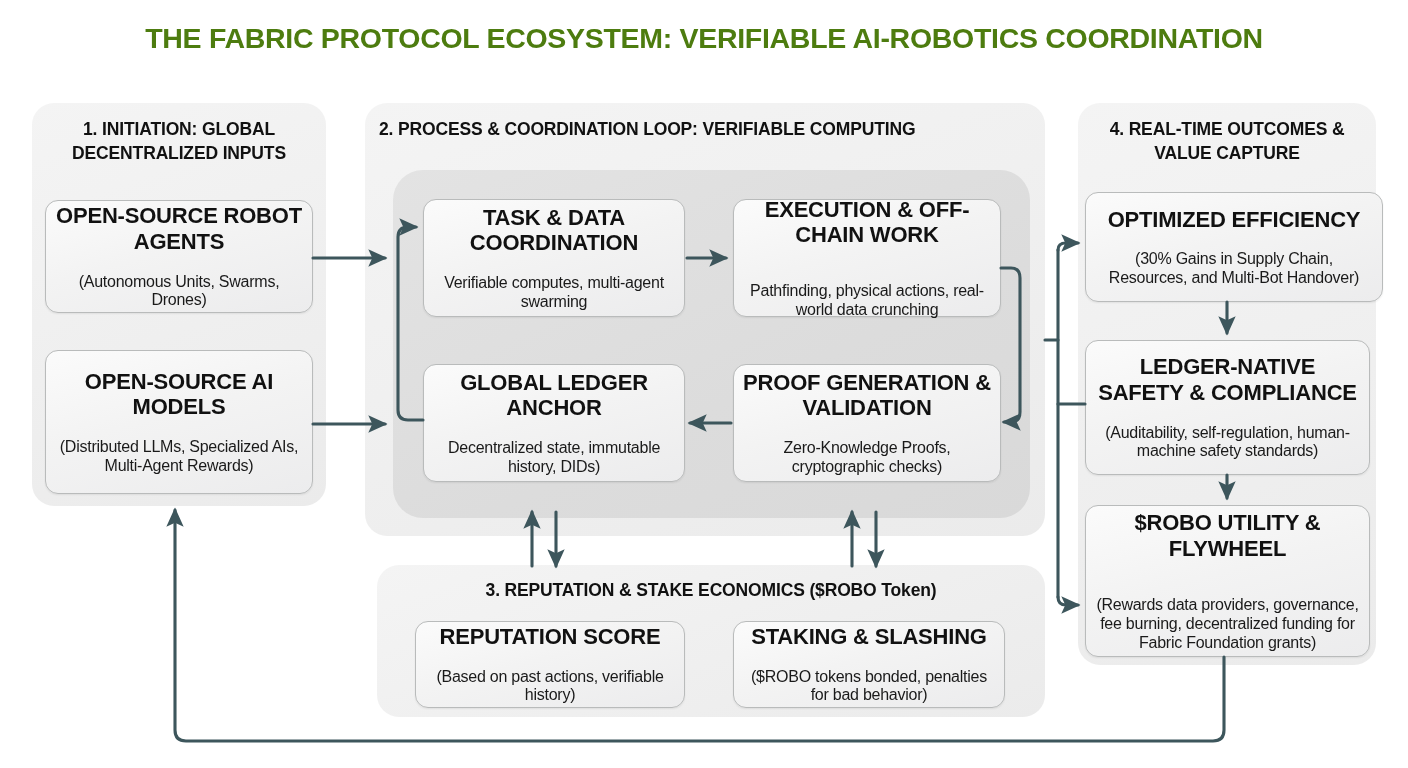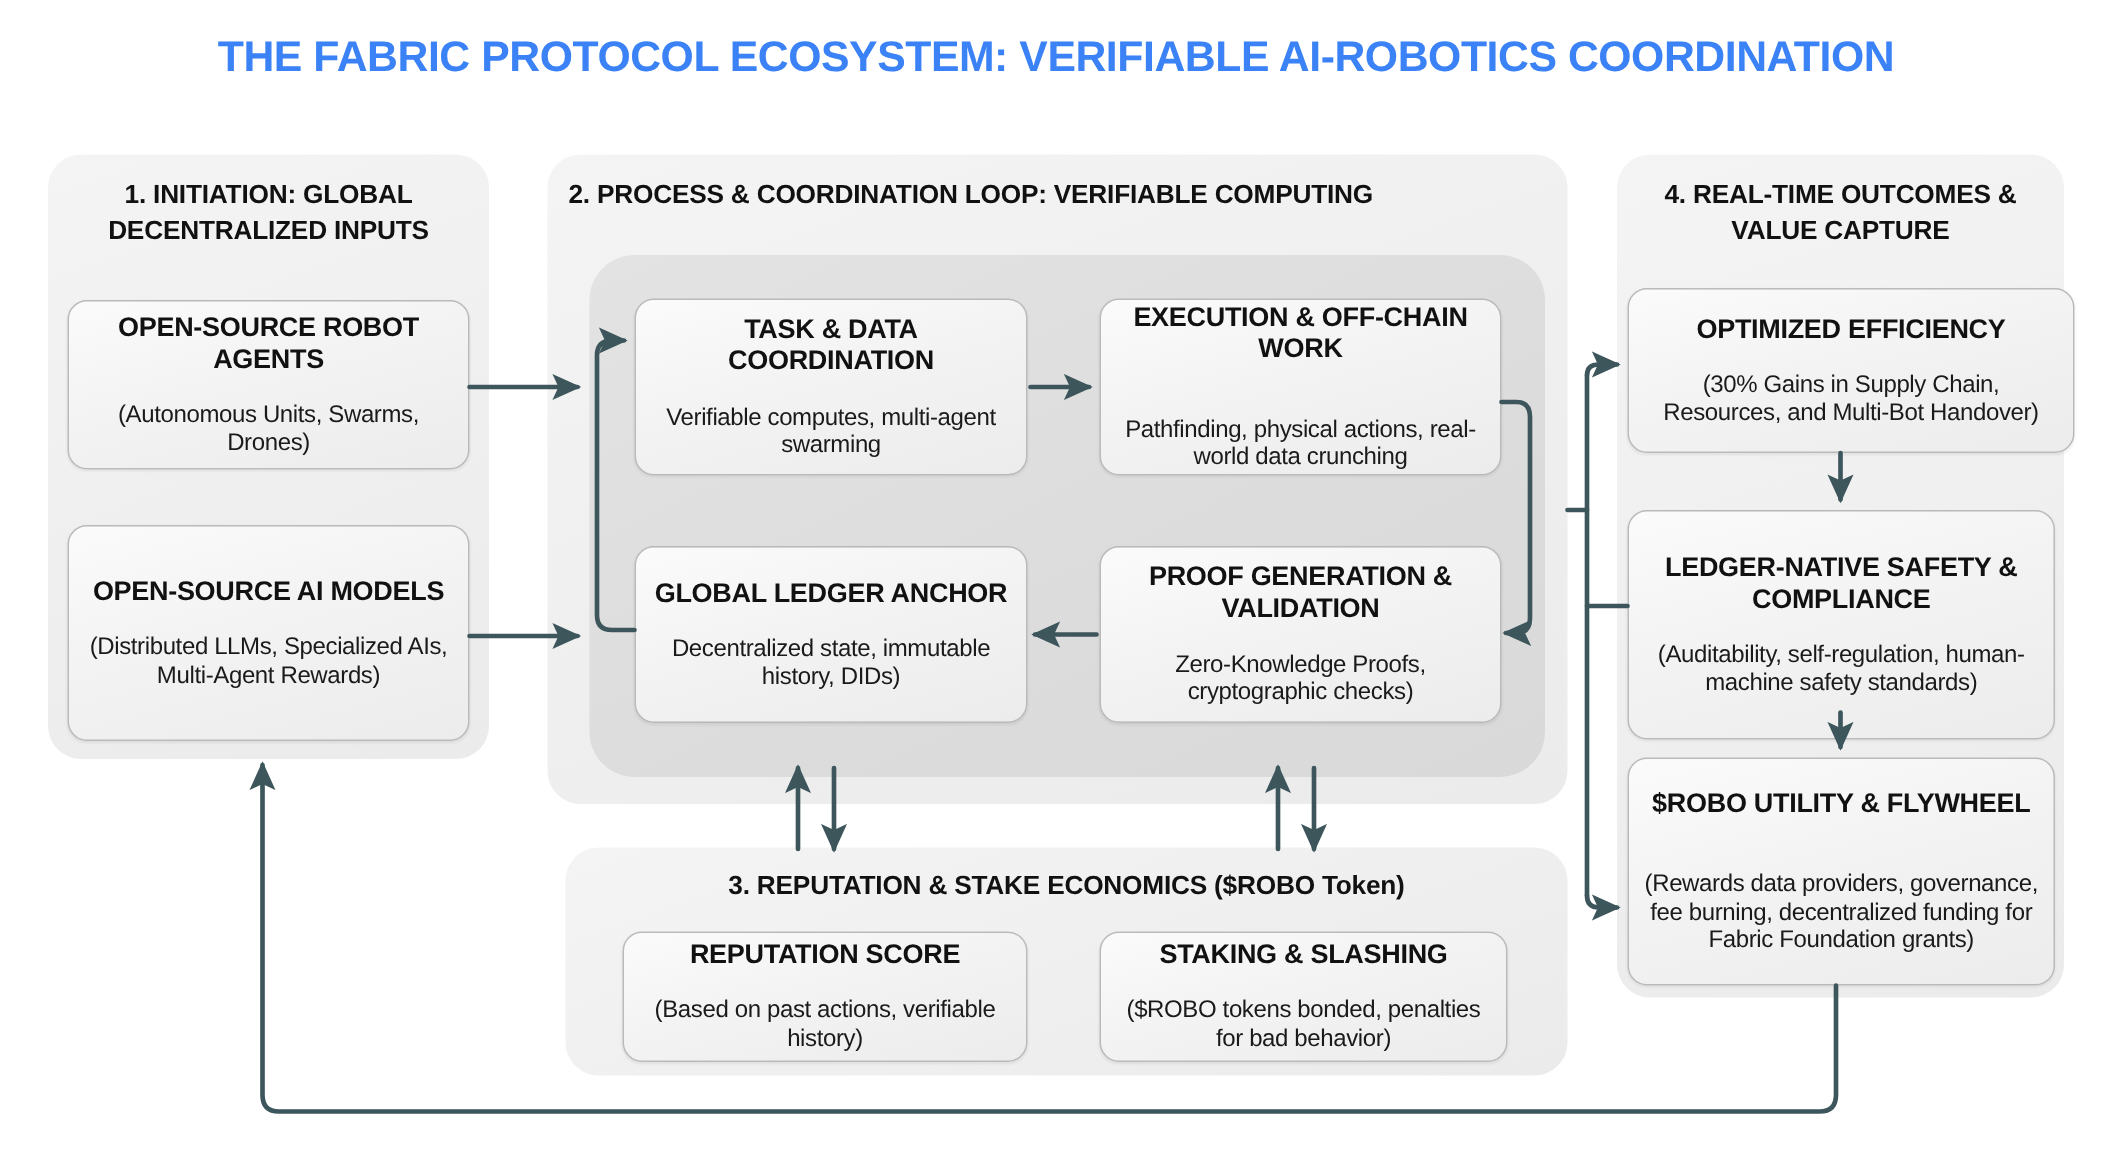--- a/index.html
+++ b/index.html
@@ -9,21 +9,21 @@
     font-family: "Liberation Sans", sans-serif;
     overflow: hidden;
   }
   #stage { position: relative; width: 1408px; height: 768px; }
 
   
   .title {
     position: absolute; left: 0; top: 22px; width: 1408px;
     text-align: center;
     font-size: 28.5px; font-weight: bold; letter-spacing: -0.3px;
-    color: #3b82f6;
+    color: #4d7c0f;
     font-family: "Liberation Sans", sans-serif;
   }
 
   
   .panel {
     position: absolute;
     background: linear-gradient(160deg, #f4f4f4 0%, #efefef 55%, #ebebeb 100%);
     border-radius: 22px;
   }
   .panel-head {
@@ -47,21 +47,21 @@
     background: linear-gradient(165deg, #fbfbfb 0%, #f3f3f3 45%, #ececed 100%);
     border: 1.6px solid #b9bbbb;
     border-radius: 13px;
     display: flex; flex-direction: column;
     align-items: center; justify-content: center;
     text-align: center;
     padding: 5px 9px;
     box-shadow: 0 1px 2px rgba(0,0,0,0.07);
   }
   .node .n-title {
-    font-size: 18px; font-weight: bold; color: #111111;
+    font-size: 22px; font-weight: bold; color: #111111;
     line-height: 1.17; letter-spacing: -0.2px;
   }
   .node .n-sub {
     font-size: 16px; font-weight: normal; color: #1a1a1a;
     line-height: 1.16; letter-spacing: -0.25px;
     margin-top: 18px;
   }
 
   
   #wires { position: absolute; left: 0; top: 0; width: 1408px; height: 768px; pointer-events: none; }
@@ -119,21 +119,21 @@
     <div class="n-sub">($ROBO tokens bonded, penalties for bad behavior)</div>
   </div>
 
   <div class="panel" style="left:1078px; top:103px; width:298px; height:562px;">
     <div class="panel-head" style="top:15px; padding:0 12px;">4. REAL-TIME OUTCOMES &amp; VALUE CAPTURE</div>
   </div>
   <div class="node" style="left:1085px; top:192px; width:298px; height:110px;">
     <div class="n-title">OPTIMIZED EFFICIENCY</div>
     <div class="n-sub">(30% Gains in Supply Chain, Resources, and Multi-Bot Handover)</div>
   </div>
-  <div class="node" style="left:1085px; top:340px; width:285px; height:153px;">
+  <div class="node" style="left:1085px; top:340px; width:285px; height:135px;">
     <div class="n-title">LEDGER-NATIVE SAFETY &amp; COMPLIANCE</div>
     <div class="n-sub">(Auditability, self-regulation, human-machine safety standards)</div>
   </div>
   <div class="node" style="left:1085px; top:505px; width:285px; height:152px;gap:17px;">
     <div class="n-title">$ROBO UTILITY &amp; FLYWHEEL</div>
     <div class="n-sub">(Rewards data providers, governance, fee burning, decentralized funding for Fabric Foundation grants)</div>
   </div>
 
   <svg id="wires" viewBox="0 0 1408 768" xmlns="http://www.w3.org/2000/svg">
     <defs>

